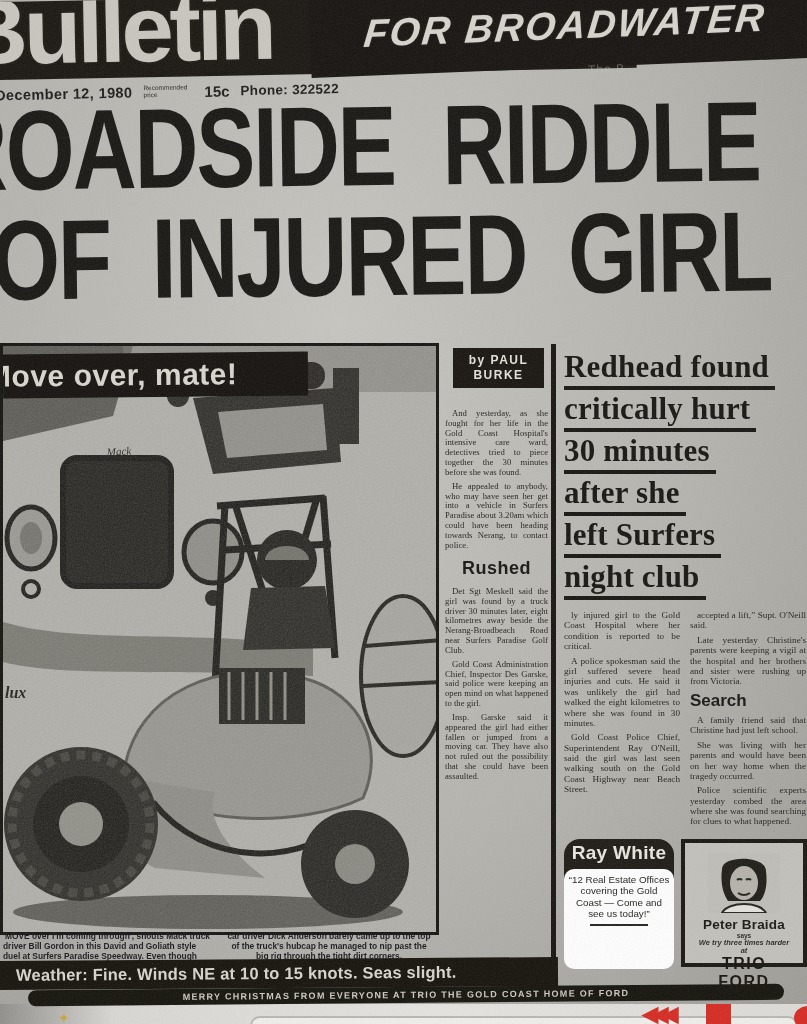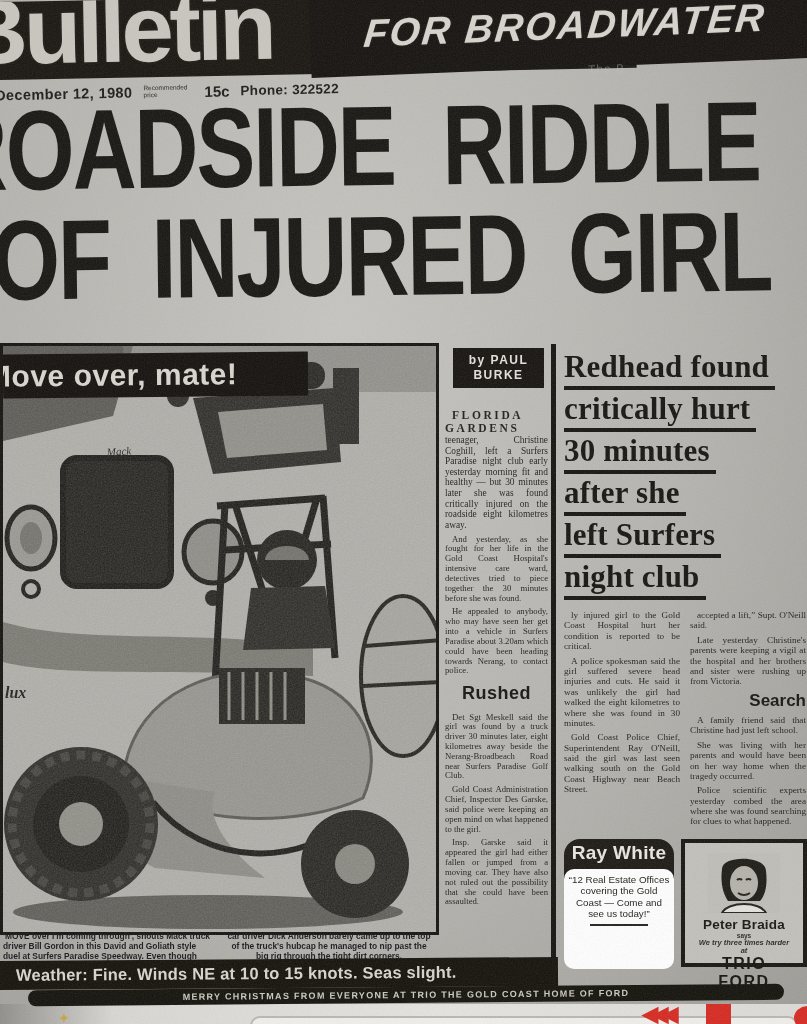--- a/index.html
+++ b/index.html
@@ -64,21 +64,21 @@
   .subheadline{margin-top:5px;}
   .subheadline .shl{display:block;height:42px;}
   .subheadline .shl span{display:inline-block;font-family:"Liberation Serif",serif;font-weight:bold;
     font-size:31px;color:#15130f;border-bottom:4px solid #15130f;padding:0 6px 1px 0;line-height:36px;
     letter-spacing:.2px;}
   .rcols{display:flex;gap:10px;margin-top:9px;font-family:"Liberation Serif",serif;font-size:9.2px;
     line-height:1.13;text-align:justify;color:#201e1b;}
   .rcols .col{width:116px;}
   .rcols p{margin:0 0 4px;text-indent:7px;}
   .subhead-right{font-family:"Liberation Sans",sans-serif;font-weight:bold;font-size:17px;
-    text-align:right;margin:0 0 5px;text-indent:0;color:#161411;}
+    text-align:left;margin:0 0 5px;text-indent:0;color:#161411;}
 
   
   .ads-row{display:flex;gap:7px;margin-top:8px;}
   .ray-white{width:110px;height:124px;background:#1b1813;border-radius:16px;position:relative;
     box-sizing:border-box;}
   .rw-title{color:#e9e6df;font-weight:bold;font-size:19px;text-align:center;letter-spacing:.3px;
     padding:3px 0 5px;}
   .rw-panel{background:#ffffff;border-radius:10px;height:100px;box-sizing:border-box;padding:5px 4px 2px;
     text-align:center;font-weight:normal;font-size:9.8px;line-height:1.18;color:#23211d;}
   .rw-underline{width:58px;height:2px;background:#23211d;margin:4px auto 0;}
@@ -201,42 +201,41 @@
     </svg>
     <div class="photo-titlebar">
       <span class="photo-title">Move over, mate!</span>
     </div>
   </div>
 
   <div class="mid-col">
     <div class="byline-box">
       <span>by PAUL BURKE</span>
     </div>
-    <p class="lead-para"><span class="lead-intro">FLORIDA GARDENS</span><span> teenager, Christine Coghill, left a Surfers Paradise night club early yesterday morning fit and healthy — but 30 minutes later she was found critically injured on the roadside eight kilometres away.</span></p>
     <p>And yesterday, as she fought for her life in the Gold Coast Hospital's intensive care ward, detectives tried to piece together the 30 minutes before she was found.</p>
     <p>He appealed to anybody, who may have seen her get into a vehicle in Surfers Paradise about 3.20am which could have been heading towards Nerang, to contact police.</p>
     <div class="subhead-mid">Rushed</div>
     <p>Det Sgt Meskell said the girl was found by a truck driver 30 minutes later, eight kilometres away beside the Nerang-Broadbeach Road near Surfers Paradise Golf Club.</p>
     <p>Gold Coast Administration Chief, Inspector Des Garske, said police were keeping an open mind on what happened to the girl.</p>
     <p>Insp. Garske said it appeared the girl had either fallen or jumped from a moving car. They have also not ruled out the possibility that she could have been assaulted.</p>
 
   </div>
 
   <div class="right-sec">
     <div class="subheadline">
       <div class="shl"><span>Redhead found</span></div>
       <div class="shl"><span>critically hurt</span></div>
       <div class="shl"><span>30 minutes</span></div>
       <div class="shl"><span>after she</span></div>
       <div class="shl"><span>left Surfers</span></div>
       <div class="shl"><span>night club</span></div>
     </div>
     <div class="rcols">
       <div class="col">
-        <p>ly injured girl to the Gold Coast Hospital hurt her condition is reported to be critical.</p>
+        <p>ly injured girl to the Gold Coast Hospital where her condition is reported to be critical.</p>
         <p>A police spokesman said the girl suffered severe head injuries and cuts. He said it was unlikely the girl had walked the eight kilometres to where she was found in 30 minutes.</p>
         <p>Gold Coast Police Chief, Superintendent Ray O'Neill, said the girl was last seen walking south on the Gold Coast Highway near Beach Street.</p>
       </div>
       <div class="col">
         <p>accepted a lift,” Supt. O'Neill said.</p>
         <p>Late yesterday Christine's parents were keeping a vigil at the hospital and her brothers and sister were rushing up from Victoria.</p>
         <div class="subhead-right">Search</div>
         <p>A family friend said that Christine had just left school.</p>
         <p>She was living with her parents and would have been on her way home when the tragedy occurred.</p>
         <p>Police scientific experts yesterday combed the area where she was found searching for clues to what happened.</p>

